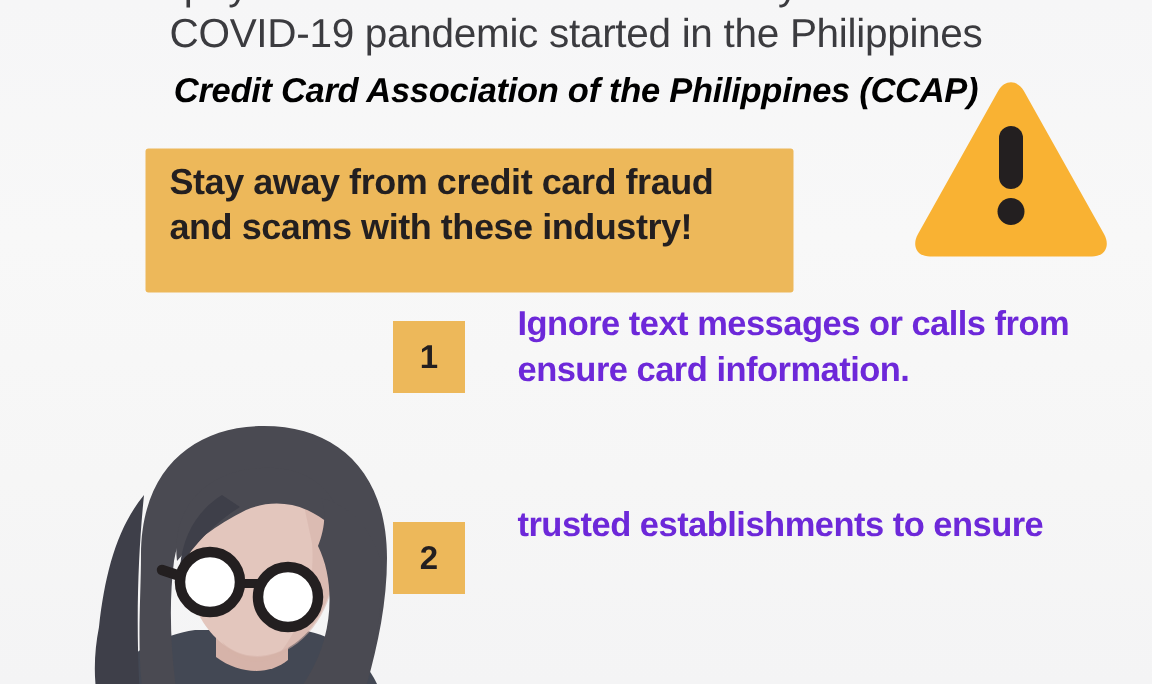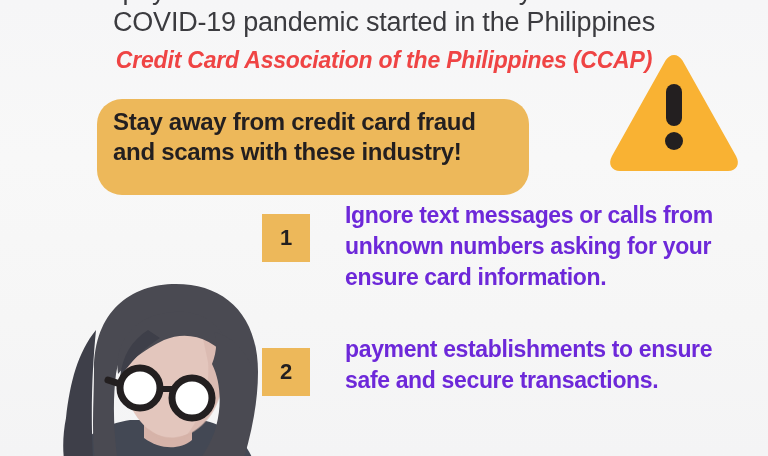--- a/index.html
+++ b/index.html
@@ -47,33 +47,33 @@
   .subtitle {
     position: absolute;
     left: 0;
     top: 45px;
     width: 768px;
     text-align: center;
     font-size: 23px;
     line-height: 30px;
     font-weight: 700;
     font-style: italic;
-    color: #ef4444;
+    color: #000000;
     letter-spacing: -0.2px;
   }
 
   
   .callout {
     position: absolute;
     left: 97px;
     top: 99px;
     width: 432px;
     height: 96px;
     background: #edb85a;
-    border-radius: 25px;
+    border-radius: 2px;
     box-sizing: border-box;
     padding: 8px 16px 0 16px;
   }
   .callout-text {
     font-size: 24px;
     line-height: 30px;
     font-weight: 700;
     color: #231f20;
     letter-spacing: -0.3px;
   }
@@ -154,30 +154,28 @@
       <path d="M59.5 8.5 C64 1 72 1 76.5 8.5 L130 104 C134.5 112 130.5 119 122 119 L14 119 C5.5 119 1.5 112 6 104 Z" fill="#f9b233"></path>
       <rect x="60" y="32" width="16" height="42" rx="8" fill="#231f20"></rect>
       <circle cx="68" cy="89" r="9" fill="#231f20"></circle>
     </svg>
   </div>
 
   <div class="reminder" id="reminder-1">
     <div class="badge">1</div>
     <div class="reminder-text">
       <div>Ignore text messages or calls from</div>
-      <div>unknown numbers asking for your</div>
       <div>ensure card information.</div>
     </div>
   </div>
 
   <div class="reminder" id="reminder-2">
     <div class="badge">2</div>
     <div class="reminder-text">
-      <div>payment establishments to ensure</div>
-      <div>safe and secure transactions.</div>
+      <div>trusted establishments to ensure</div>
     </div>
   </div>
 
   <div class="character">
     <svg width="252" height="200" viewBox="0 0 252 200" xmlns="http://www.w3.org/2000/svg">
 
       <path d="M18 188 C24 160 52 146 78 142 L150 142 C178 148 200 164 206 200 L18 200 Z" fill="#434854"></path>
 
       <path d="M92 120 L140 120 L140 162 C128 172 108 172 92 160 Z" fill="#d6b3a9"></path>
 

